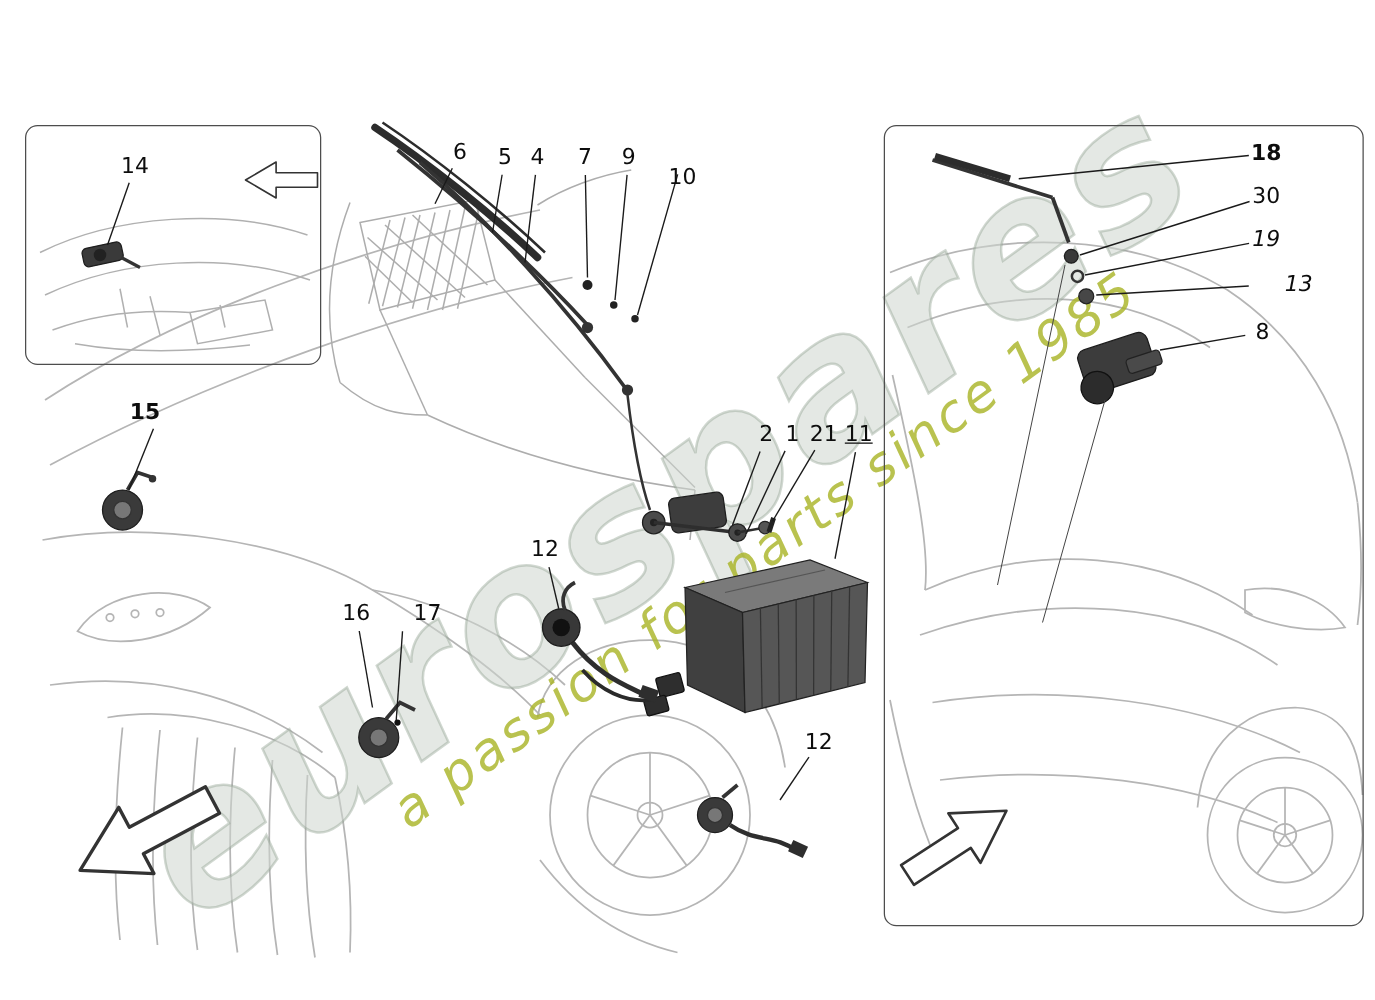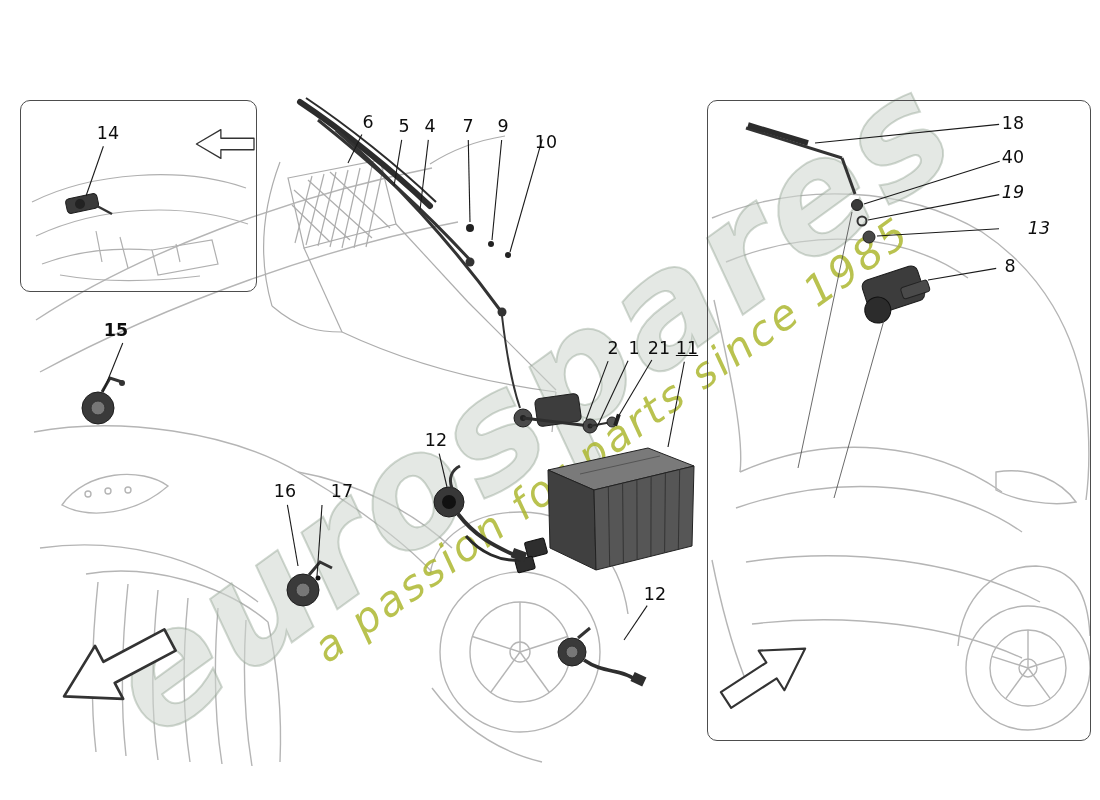--- a/index.html
+++ b/index.html
@@ -265,22 +265,22 @@
     </svg>
 
   <div id="callout-layer">
       <div class="callout" style="left: 108px; top: 133px;">14</div>
       <div class="callout" style="left: 368px; top: 122px;">6</div>
       <div class="callout" style="left: 404px; top: 126px;">5</div>
       <div class="callout" style="left: 430px; top: 126px;">4</div>
       <div class="callout" style="left: 468px; top: 126px;">7</div>
       <div class="callout" style="left: 503px; top: 126px;">9</div>
       <div class="callout" style="left: 546px; top: 142px;">10</div>
-      <div class="callout" style="left: 1013px; top: 123px;">18</div>
-      <div class="callout" style="left: 1013px; top: 157px;">40</div>
+      <div class="callout" style="left: 1013px; top: 123px; font-weight: bold;">18</div>
+      <div class="callout" style="left: 1013px; top: 157px;">30</div>
       <div class="callout" style="left: 1013px; top: 192px; font-style: italic;">19</div>
       <div class="callout" style="left: 1039px; top: 228px; font-style: italic;">13</div>
       <div class="callout" style="left: 1010px; top: 266px;">8</div>
       <div class="callout" style="left: 116px; top: 330px; font-weight: bold;">15</div>
       <div class="callout" style="left: 613px; top: 348px;">2</div>
       <div class="callout" style="left: 634px; top: 348px;">1</div>
       <div class="callout" style="left: 659px; top: 348px;">21</div>
       <div class="callout" style="left: 687px; top: 348px; text-decoration: underline;">11</div>
       <div class="callout" style="left: 436px; top: 440px;">12</div>
       <div class="callout" style="left: 285px; top: 491px;">16</div>

